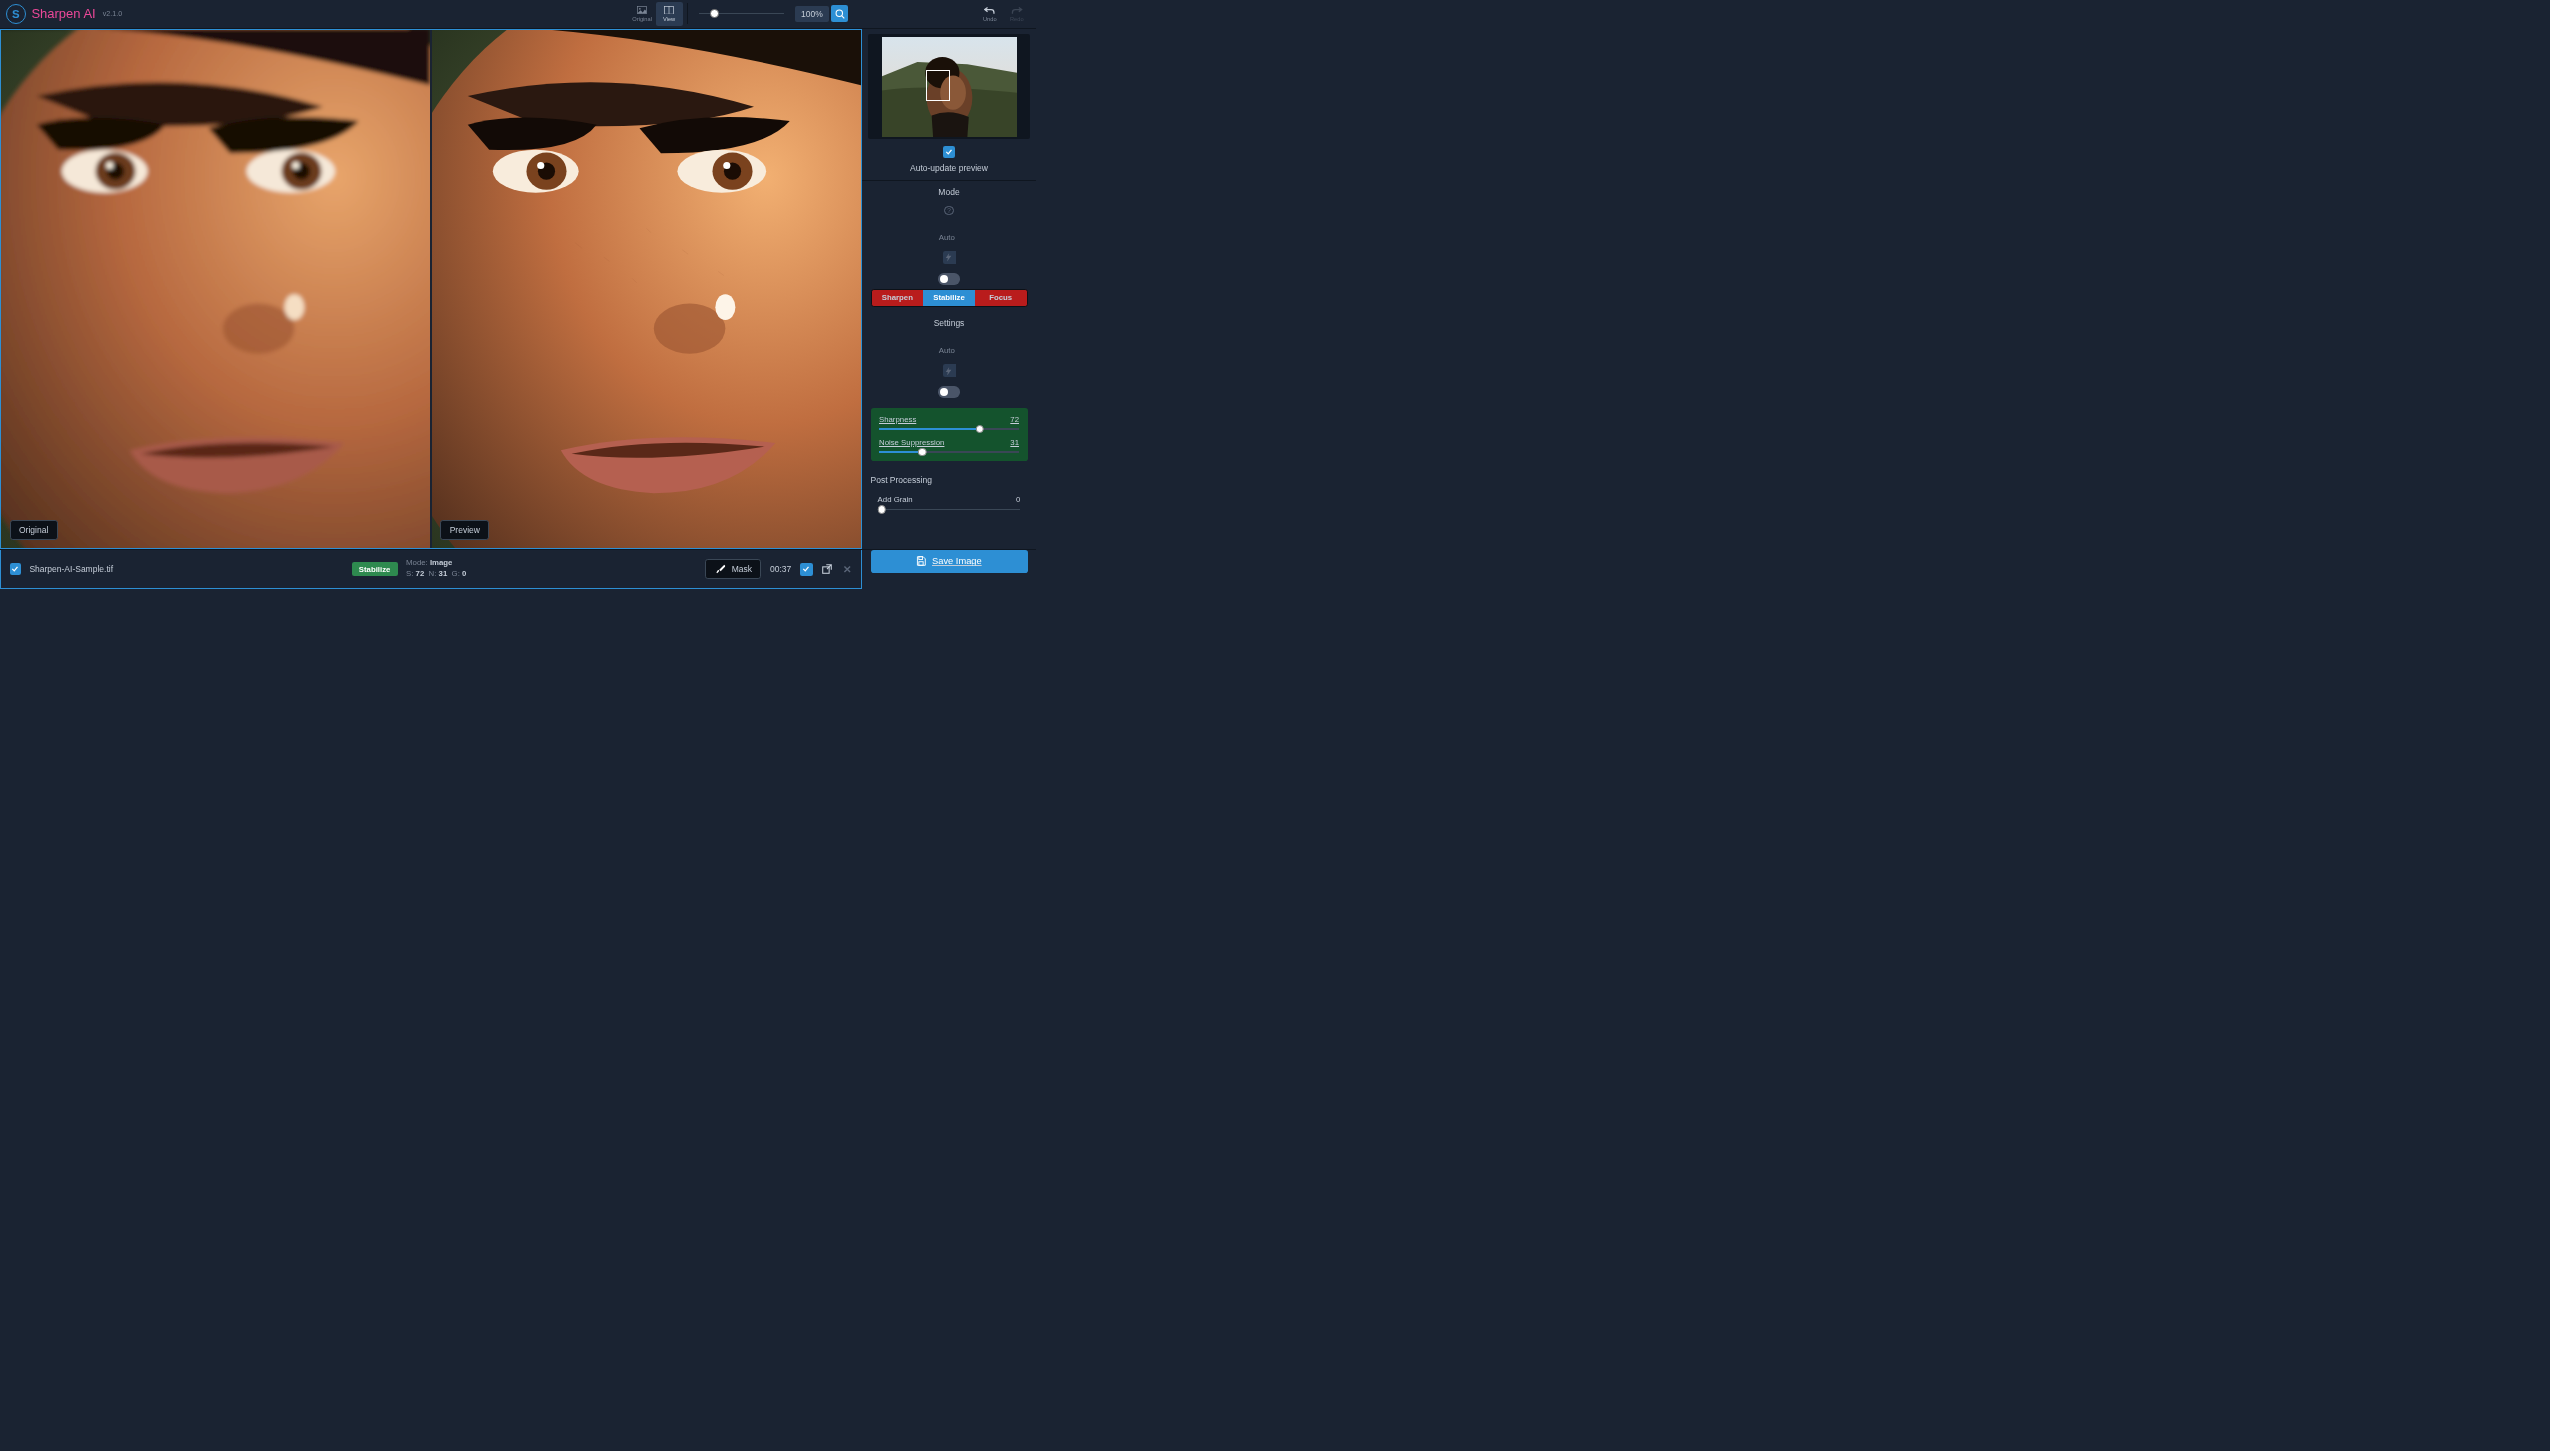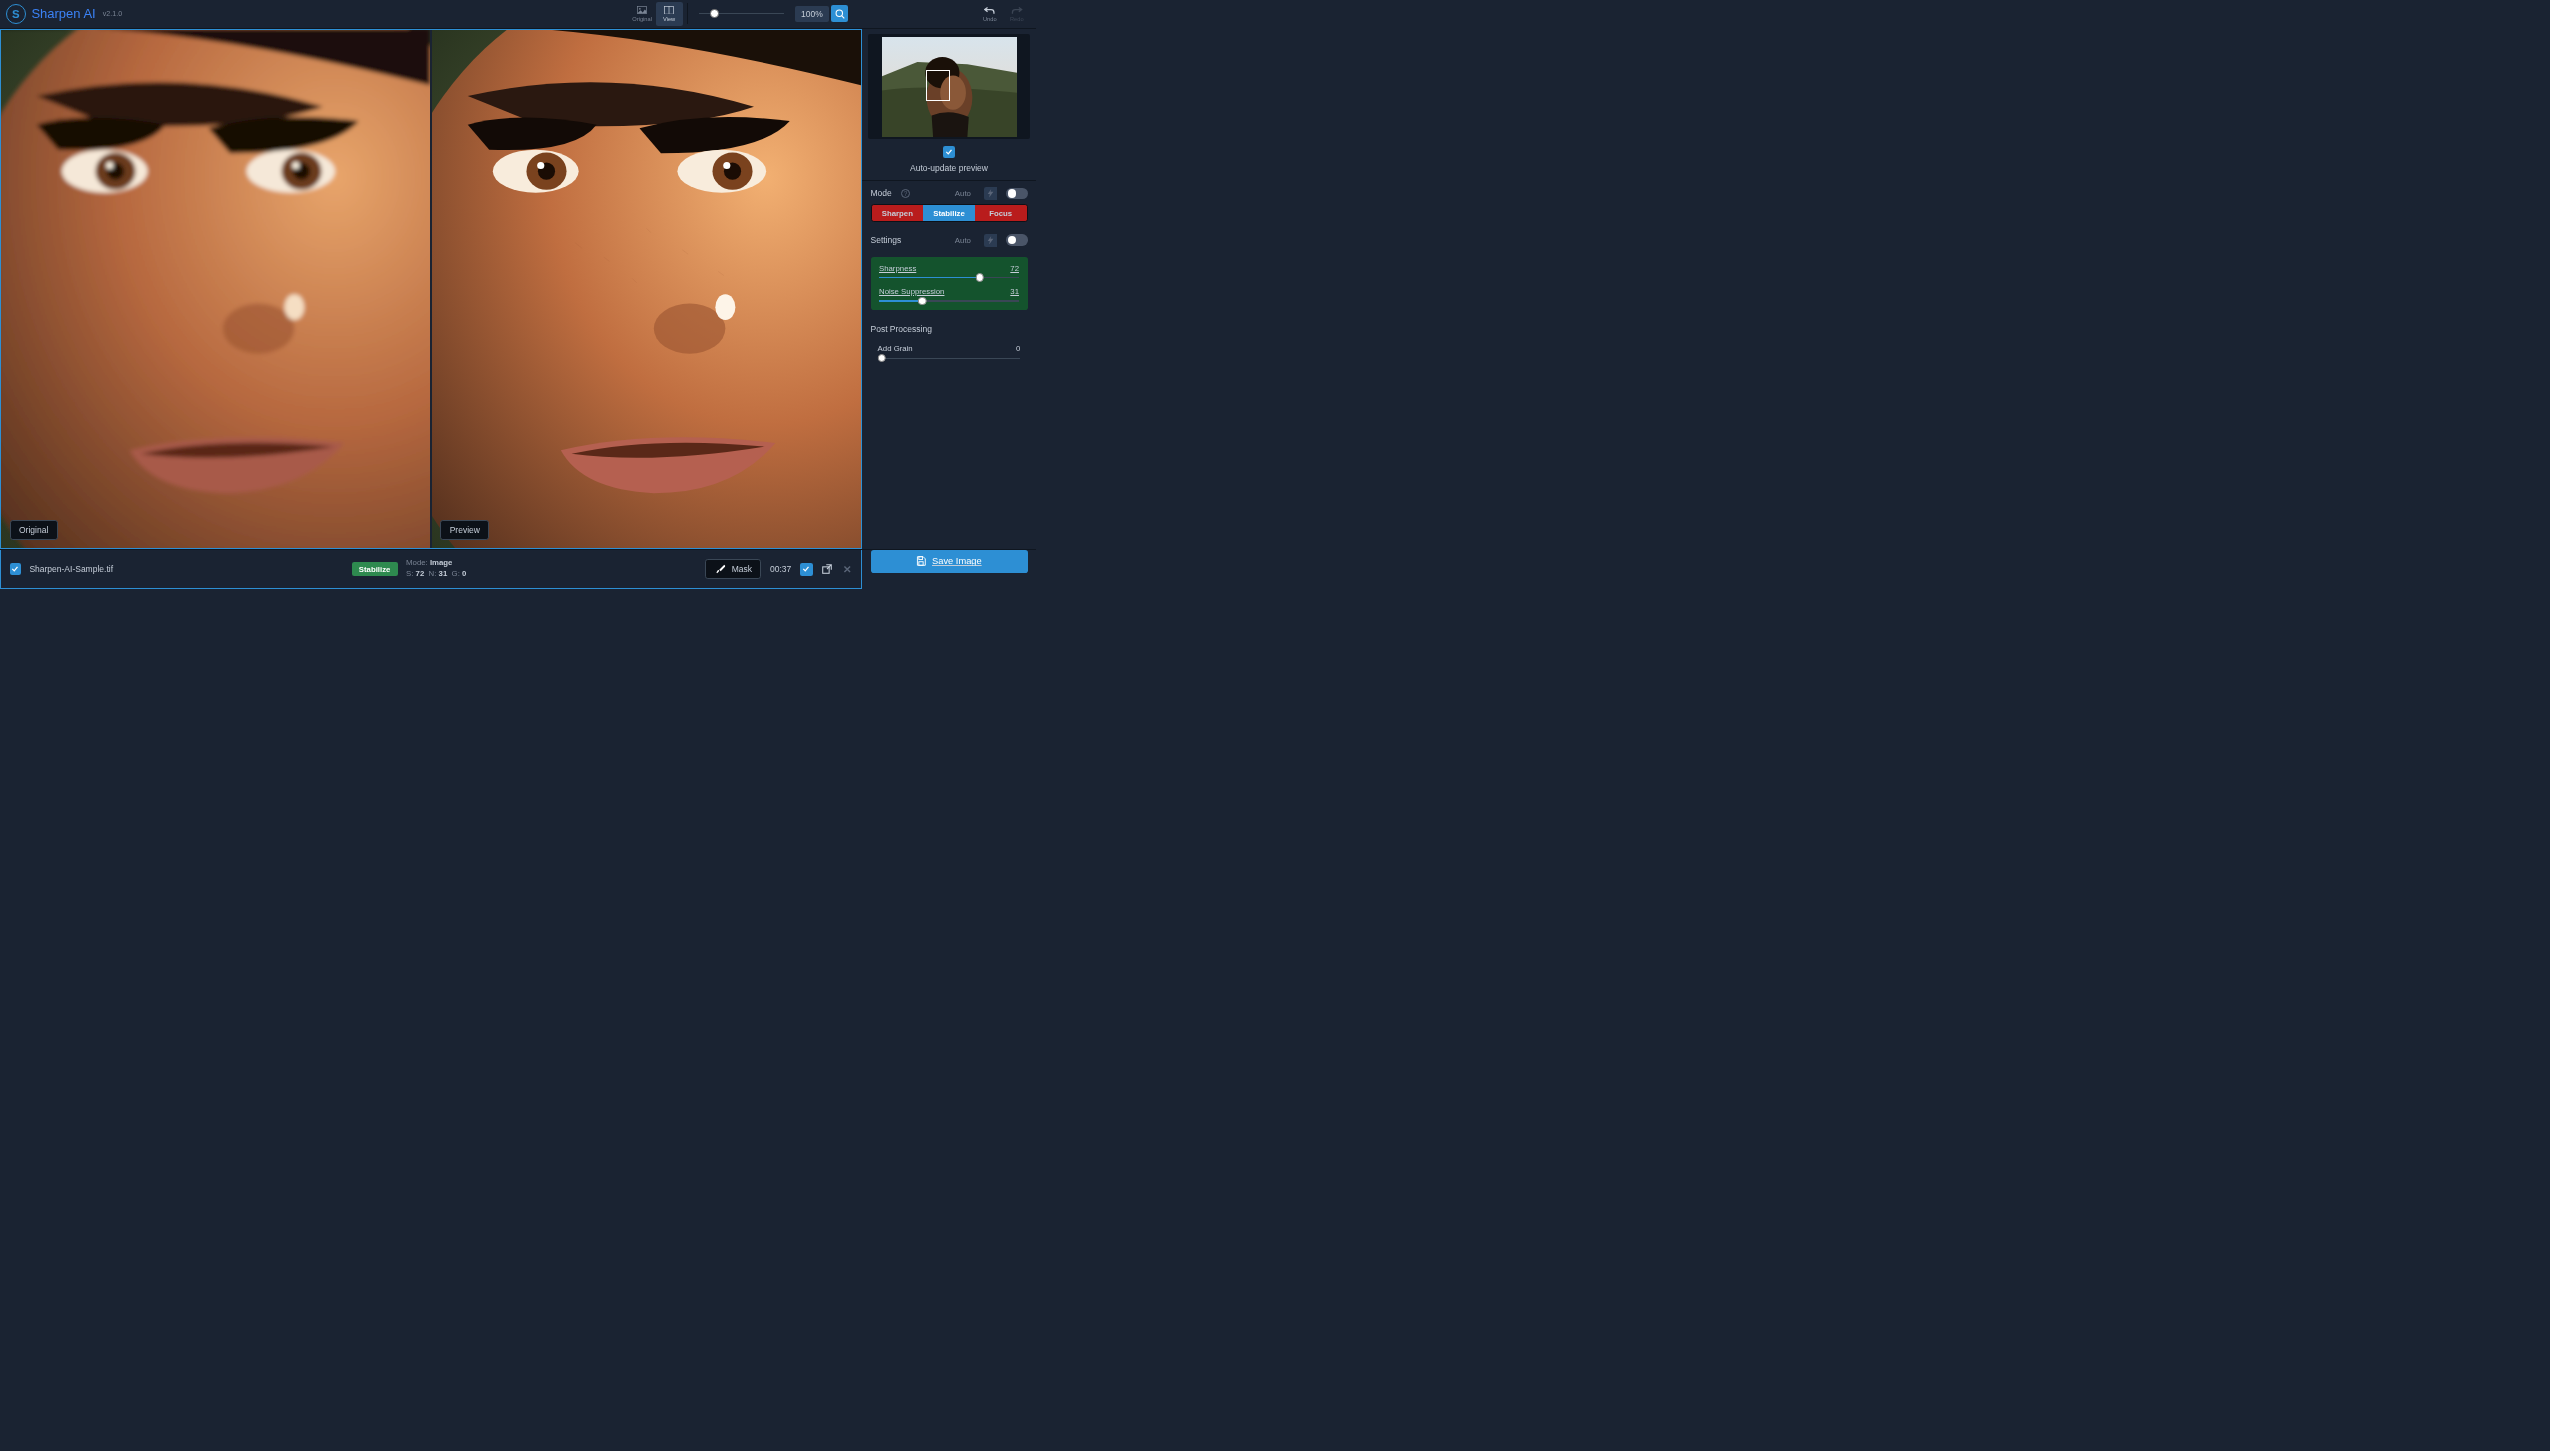--- a/index.html
+++ b/index.html
@@ -3,21 +3,21 @@
 <meta charset="utf-8">
 <style>
 * { box-sizing: border-box; margin: 0; padding: 0; font-family: -apple-system, BlinkMacSystemFont, "Segoe UI", Arial, sans-serif; }
 body { background: #1a2332; color: #c5cdd8; font-size: 9.3px; overflow: hidden; }
 .app { width: 1036px; height: 589px; display: flex; flex-direction: column; }
 
 
 .header { height: 28.5px; background: #1a2332; display: flex; align-items: center; padding: 0 5.7px; border-bottom: 0.7px solid #0f1620; }
 .logo-wrap { display: flex; align-items: center; gap: 5.7px; }
 .logo { width: 20px; height: 20px; border: 1.4px solid #2d8fd4; border-radius: 50%; display: flex; align-items: center; justify-content: center; color: #2d8fd4; font-weight: bold; font-size: 11.4px; }
-.app-title { font-size: 13px; font-weight: 500; color: #3b82f6; }
+.app-title { font-size: 13px; font-weight: 500; color: #ec4899; }
 .app-version { font-size: 7.1px; color: #7a8494; margin-left: 1.4px; }
 .header-spacer { flex: 1; }
 .header-right { display: flex; align-items: center; gap: 0; }
 .icon-btn { width: 27px; height: 24px; display: flex; flex-direction: column; align-items: center; justify-content: center; gap: 0.7px; cursor: pointer; color: #7a8494; border-radius: 2.1px; }
 .icon-btn .ib-label { font-size: 5.7px; margin-top: 0.7px; }
 .icon-btn.active { background: #2b3b52; color: #c5cdd8; }
 .divider-v { width: 0.7px; height: 21.3px; background: #0f1620; margin: 0 4.3px; }
 .zoom-slider { width: 85px; height: 14.2px; display: flex; align-items: center; margin: 0 7.1px; position: relative; }
 .zoom-track { height: 1.4px; background: #3a4756; width: 100%; }
 .zoom-thumb { position: absolute; width: 8.5px; height: 8.5px; border-radius: 50%; background: #fff; border: 1.4px solid #666; top: 2.8px; }
@@ -37,21 +37,21 @@
 .sidebar { width: 174px; background: #1a2332; display: flex; flex-direction: column; overflow-y: auto; }
 .navigator { margin: 5.7px 5.7px 0 5.7px; height: 105px; background: #0f1620; border-radius: 2.1px; position: relative; overflow: hidden; display: flex; align-items: center; justify-content: center; padding: 2.8px; }
 .nav-photo { width: 135px; height: 100px; position: relative; }
 .nav-rect { position: absolute; border: 1.4px solid #fff; }
 
 .panel-row { display: flex; align-items: center; padding: 7.1px 8.5px; gap: 5.7px; flex-direction: column; }
 .checkbox { width: 11.4px; height: 11.4px; background: #2d8fd4; border-radius: 2.1px; display: flex; align-items: center; justify-content: center; cursor: pointer; flex-shrink: 0; }
 .checkbox svg { width: 7.8px; height: 7.8px; }
 .row-label { font-size: 8.5px; color: #c5cdd8; flex: 1; }
 
-.section-header { display: flex; align-items: center; padding: 5.7px 8.5px 4.3px 8.5px; gap: 9px; }
+.section-header { display: flex; align-items: center; padding: 5.7px 8.5px 4.3px 8.5px; gap: 9px; flex-direction: column; }
 .section-title { font-size: 8.5px; color: #c5cdd8; }
 .help-icon { width: 9.3px; height: 9.3px; border-radius: 50%; border: 0.7px solid #5a6578; display: flex; align-items: center; justify-content: center; font-size: 6.4px; color: #5a6578; cursor: pointer; }
 .section-header .spacer { flex: 1; }
 .auto-label { font-size: 7.8px; color: #7a8494; margin-right: 4.3px; }
 .bolt { width: 13px; height: 13px; display: flex; align-items: center; justify-content: center; color: #5a6578; background: #2b3b52; border-radius: 2.1px 0 0 2.1px; }
 .toggle { width: 21.3px; height: 11.4px; background: #4a5568; border-radius: 5.7px; position: relative; cursor: pointer; }
 .toggle-thumb { position: absolute; width: 8.5px; height: 8.5px; background: #fff; border-radius: 50%; top: 1.4px; left: 1.4px; }
 
 .seg-control { display: flex; margin: 0 8.5px; background: #b91c1c; border-radius: 2.8px; overflow: hidden; border: 0.7px solid #0c1118; }
 .seg-btn { flex: 1; text-align: center; padding: 3.6px 0; font-size: 7.8px; font-weight: 600; cursor: pointer; color: #c5cdd8; }

